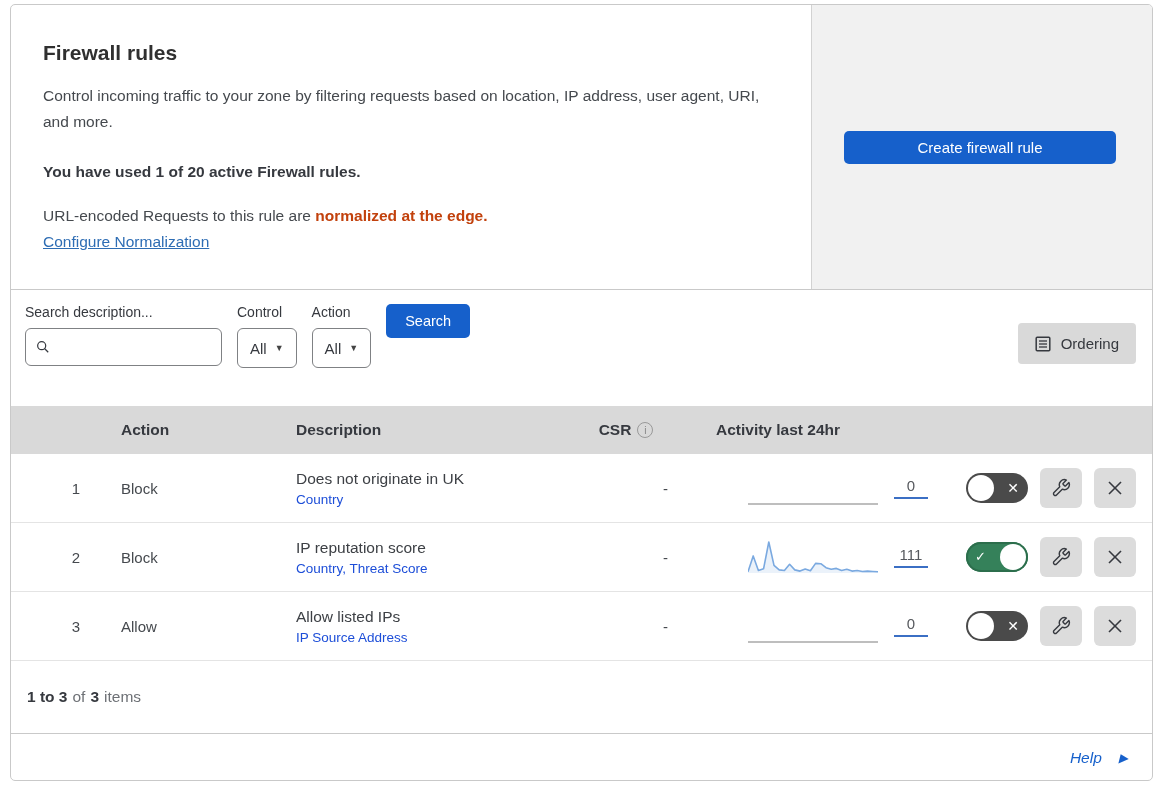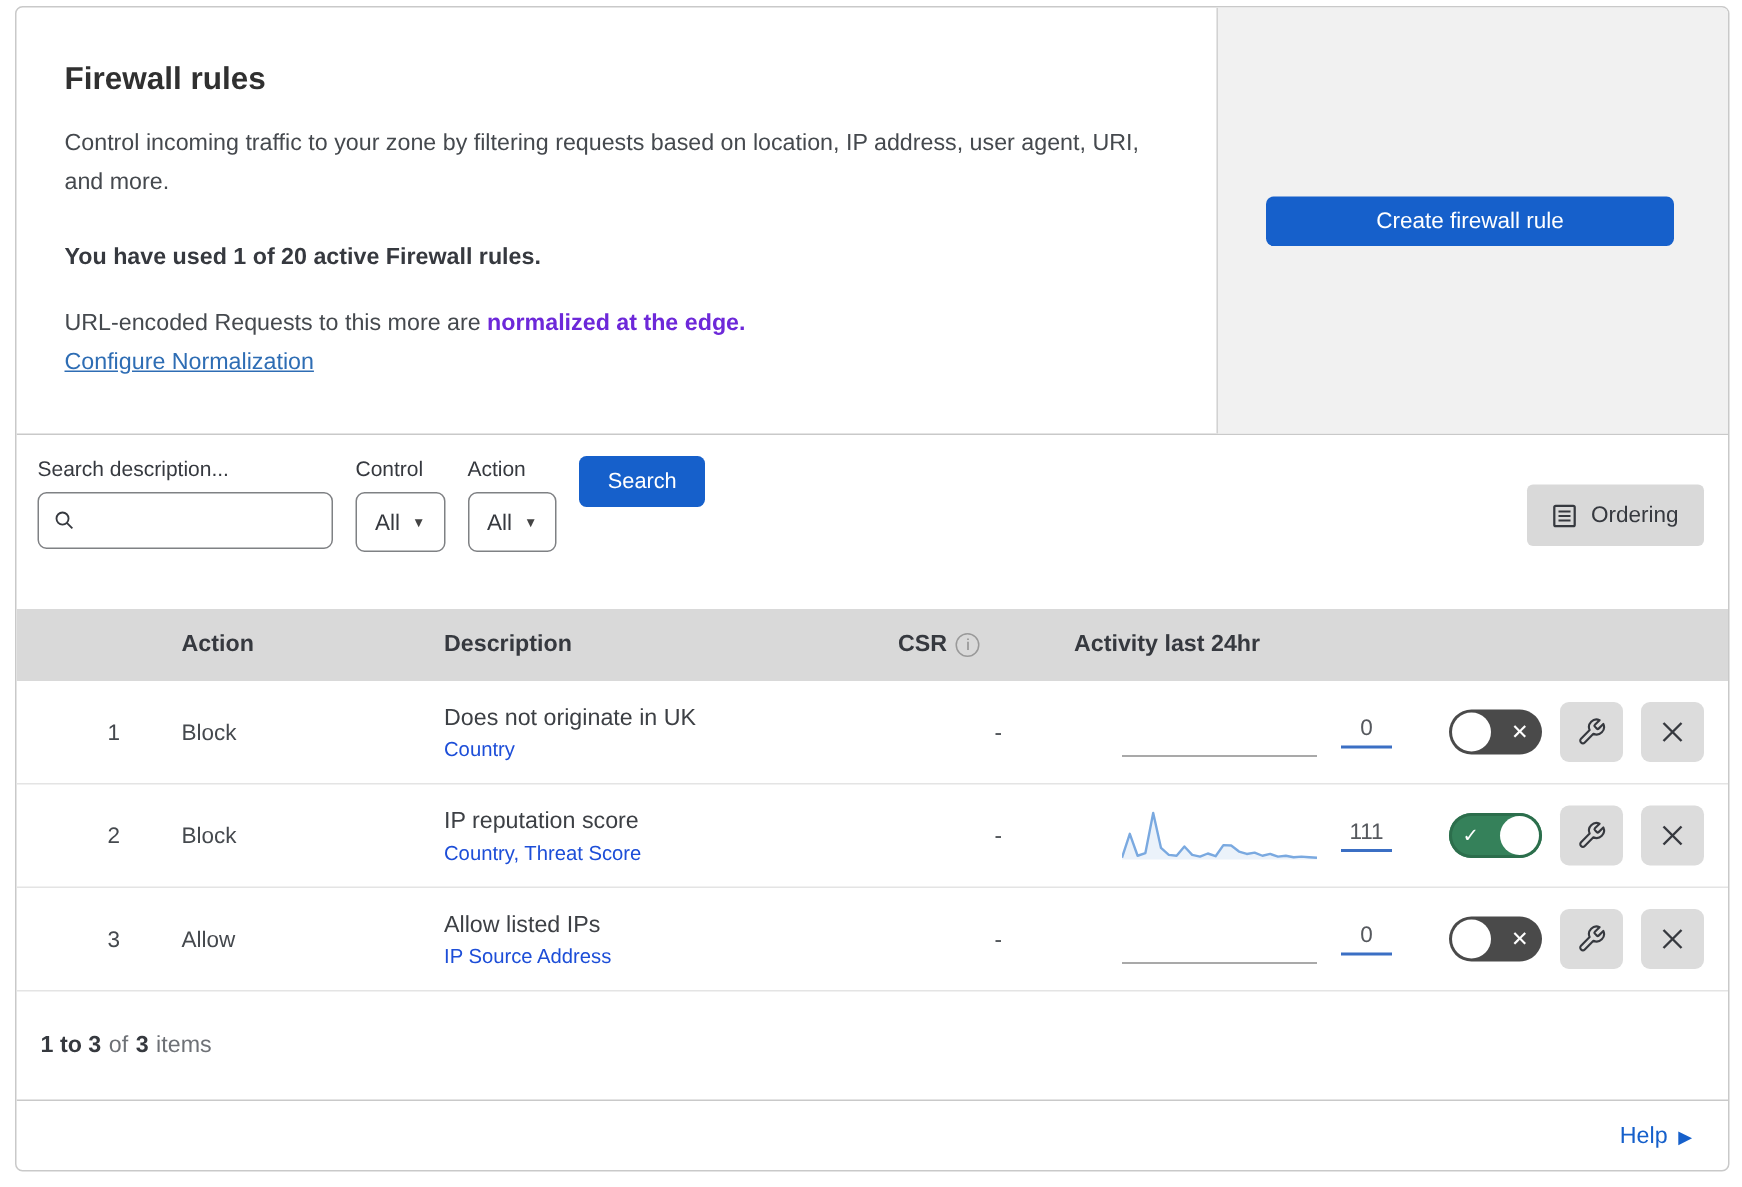--- a/index.html
+++ b/index.html
@@ -7,21 +7,21 @@
   .card { position:absolute; left:10px; top:4px; width:1143px; height:777px; background:#fff;
           border:1px solid #c9c9c9; border-radius:5px; display:flex; flex-direction:column; overflow:hidden; }
 
   
   .top { display:flex; height:285px; border-bottom:1px solid #c9c9c9; flex:none; }
   .top-left { flex:1; padding:36px 40px 0 32px; }
   .page-title { font-size:21px; font-weight:600; color:#303030; margin-bottom:18px; }
   .desc { font-size:15.5px; color:#45494e; line-height:1.68; max-width:720px; }
   .usage { font-size:15.5px; font-weight:700; color:#36393f; margin-top:28px; }
   .norm { font-size:15.5px; color:#45494e; margin-top:26px; }
-  .norm b { color:#6d28d9; }
+  .norm b { color:#c2410c; }
   .link { color:#2e6db4; text-decoration:underline; font-size:15.5px; cursor:pointer; display:inline-block; margin-top:8px; }
   .top-right { width:341px; flex:none; background:#f1f1f1; border-left:1px solid #d2d2d2;
                display:flex; align-items:center; justify-content:space-between; gap:13px;padding-left:32px; }
   .btn-primary { width:272px; height:33px; background:#1660cb; color:#fff; border:none; border-radius:5px;
                  font-size:15px; font-family:inherit; cursor:pointer; }
 
   
   .filters { height:116px; flex:none; position:relative; padding:14px 16px 0 14px; display:flex; align-items:flex-start; }
   .fgroup { display:flex; flex-direction:column; margin-right:15px; }
   .flabel { font-size:14px; color:#36393f; margin-bottom:8px; }
@@ -74,34 +74,34 @@
 
   .icon-btn { width:42px; height:40px; background:#dcdcdc; border:none; border-radius:6px; cursor:pointer;
               display:flex; align-items:center; justify-content:center; flex:none; }
 
   
   .tfoot { height:72px; flex:none; display:flex; align-items:center; padding-left:16px; font-size:15.5px; color:#6e7176; }
   .tfoot b { color:#36393f; margin-right:5px; }
   .tfoot span { margin-right:5px; }
   .help-row { height:48px; flex:none; border-top:1px solid #c9c9c9; display:flex; align-items:center;
               justify-content:flex-end; padding-right:24px; }
-  .help-link { color:#1660cb; font-size:15.5px; display:flex; align-items:center; gap:7px; cursor:pointer; text-decoration:none; }
+  .help-link { color:#1660cb; font-size:15.5px; display:flex; align-items:center; gap:17px; cursor:pointer; text-decoration:none;font-style:italic; }
   .help-arrow { font-size:12px; }
 </style>
 </head>
 <body>
 
 <div class="card">
 
   <div class="top">
     <div class="top-left">
       <div class="page-title">Firewall rules</div>
       <div class="desc">Control incoming traffic to your zone by filtering requests based on location, IP address, user agent, URI, and more.</div>
       <div class="usage">You have used 1 of 20 active Firewall rules.</div>
-      <div class="norm"><span>URL-encoded Requests to this more are </span><b>normalized at the edge.</b></div>
+      <div class="norm"><span>URL-encoded Requests to this rule are </span><b>normalized at the edge.</b></div>
       <a class="link">Configure Normalization</a>
     </div>
     <div class="top-right">
       <button class="btn-primary">Create firewall rule</button>
     </div>
   </div>
 
   <div class="filters">
     <div class="fgroup">
       <div class="flabel">Search description...</div>

